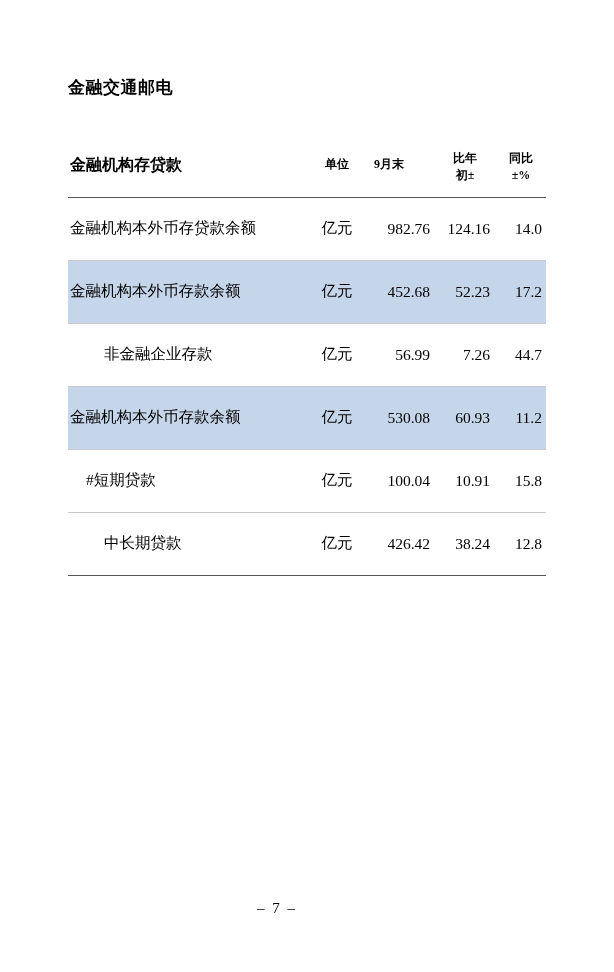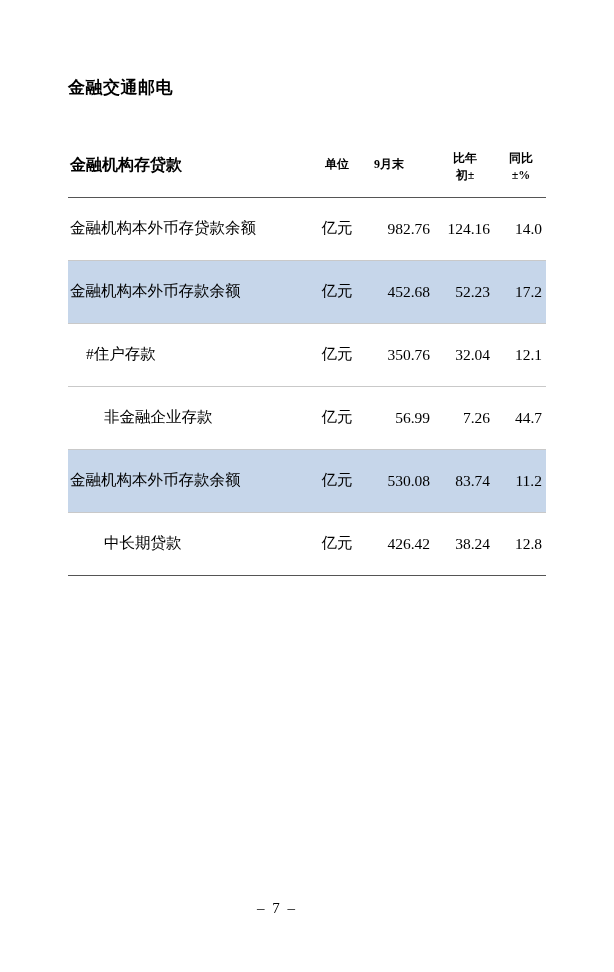--- a/index.html
+++ b/index.html
@@ -151,39 +151,39 @@
           <td class="num">14.0</td>
         </tr>
         <tr class="highlight rowline">
           <td class="name">金融机构本外币存款余额</td>
           <td class="unit">亿元</td>
           <td class="num">452.68</td>
           <td class="num">52.23</td>
           <td class="num">17.2</td>
         </tr>
         <tr class="rowline">
-          <td class="name indent1">#住户存款</td>
-          <td class="unit">亿元</td>
-          <td class="num">350.76</td>
-          <td class="num">32.04</td>
-          <td class="num">12.1</td>
-        </tr>
-        <tr class="rowline">
           <td class="name indent2">非金融企业存款</td>
           <td class="unit">亿元</td>
           <td class="num">56.99</td>
           <td class="num">7.26</td>
           <td class="num">44.7</td>
         </tr>
         <tr class="highlight rowline">
           <td class="name">金融机构本外币存款余额</td>
           <td class="unit">亿元</td>
           <td class="num">530.08</td>
-          <td class="num">83.74</td>
+          <td class="num">60.93</td>
           <td class="num">11.2</td>
+        </tr>
+        <tr class="rowline">
+          <td class="name indent1">#短期贷款</td>
+          <td class="unit">亿元</td>
+          <td class="num">100.04</td>
+          <td class="num">10.91</td>
+          <td class="num">15.8</td>
         </tr>
         <tr class="rowline">
           <td class="name indent2">中长期贷款</td>
           <td class="unit">亿元</td>
           <td class="num">426.42</td>
           <td class="num">38.24</td>
           <td class="num">12.8</td>
         </tr>
       </tbody>
   </table>

